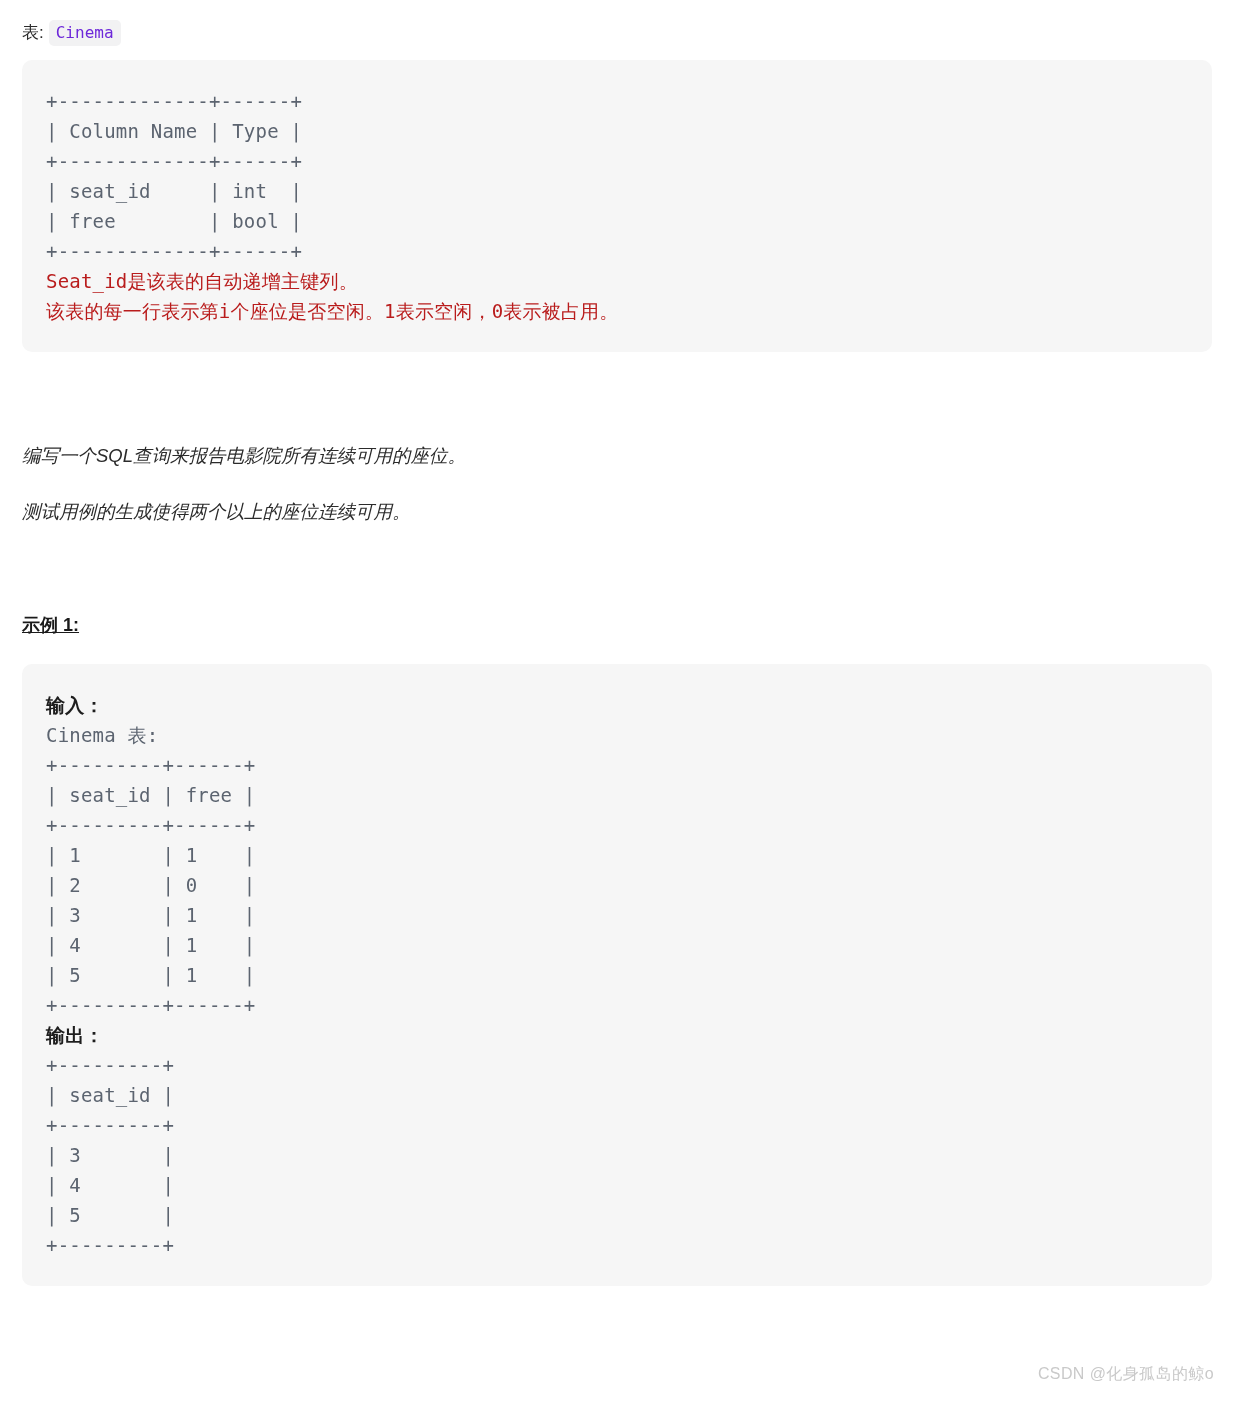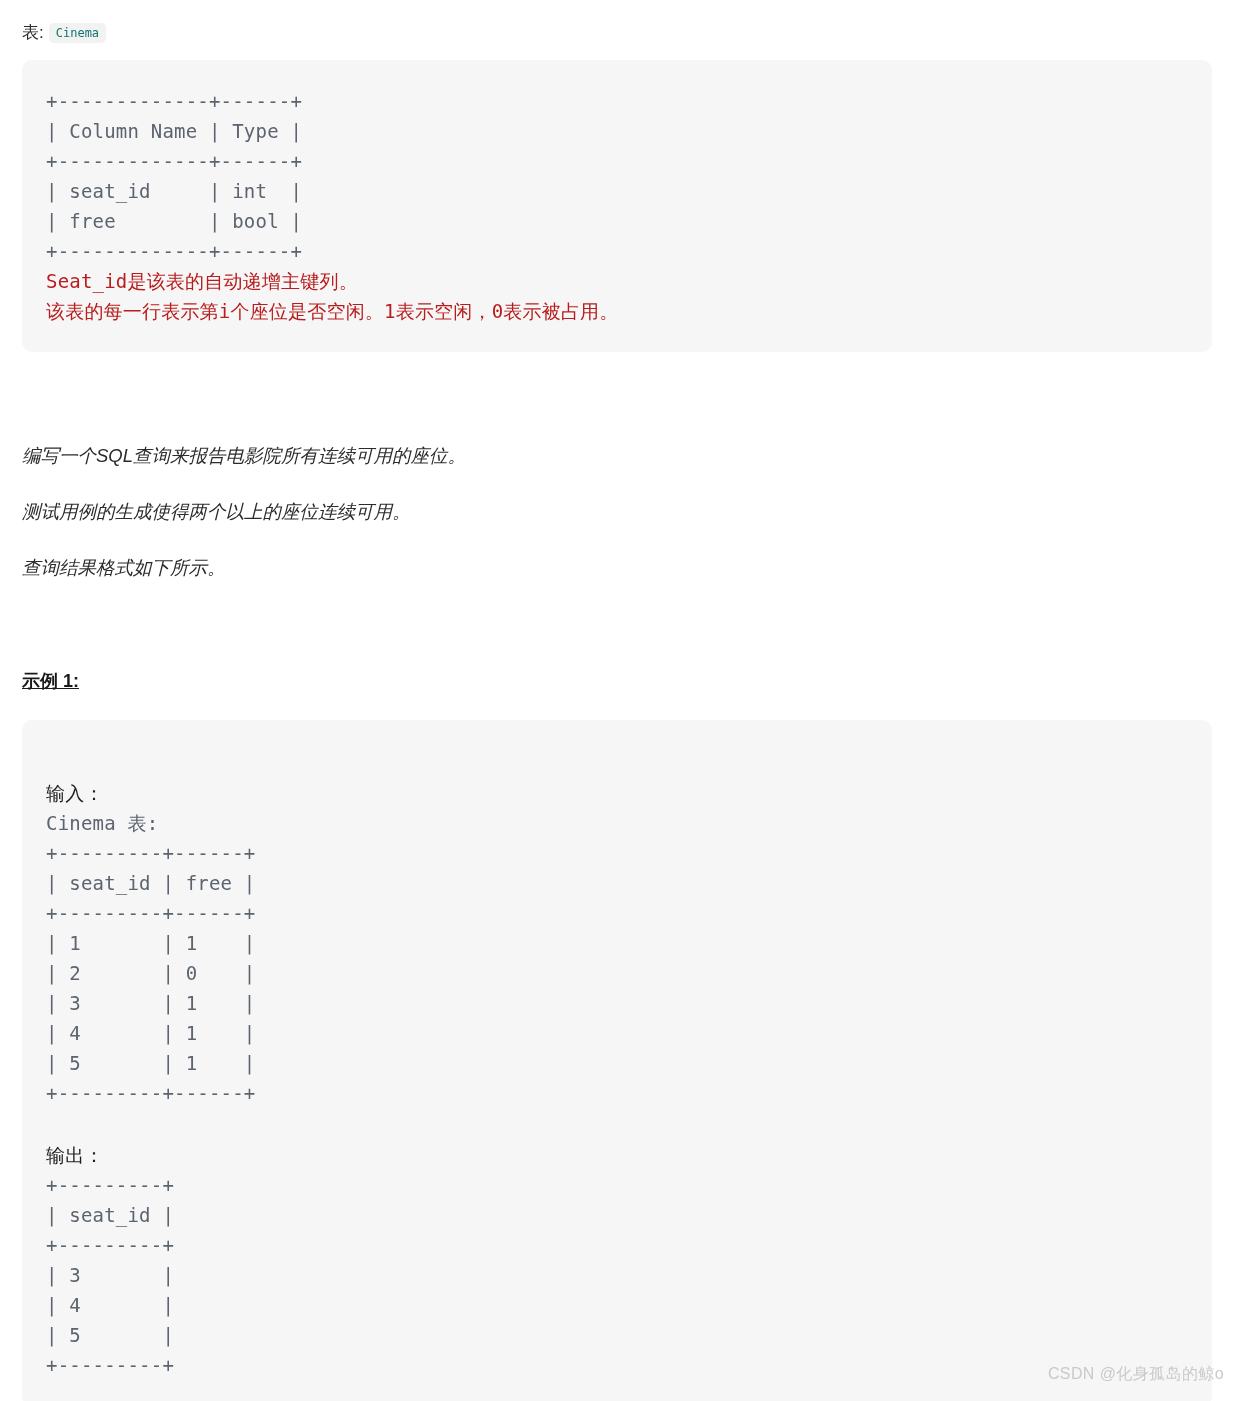--- a/index.html
+++ b/index.html
@@ -30,25 +30,25 @@
     color: #2b2b2b;
     margin: 0 0 12px 0;
     display: flex;
     align-items: center;
     gap: 2px;
   }
   .table-caption .cap-text { letter-spacing: 0; }
 
   .inline-code {
     font-family: "DejaVu Sans Mono", "Liberation Mono", monospace;
-    font-size: 12px;
+    font-size: 16px;
     background: #f2f2f3;
     border-radius: 5px;
     padding: 3px 7px 3px 7px;
-    color: #0f766e;
+    color: #6d28d9;
     line-height: 1.2;
     display: inline-block;
     margin: 0 3px;
   }
 
   
   .codeblock {
     background: #f6f6f6;
     border-radius: 10px;
     padding: 26px 26px 26px 24px;
@@ -64,25 +64,24 @@
     white-space: pre;
     letter-spacing: 0.2px;
   }
   .codeblock pre.zh {
     color: #b91c1c;
   }
   .codeblock .lbl {
     font-family: "DejaVu Sans Mono", "Liberation Mono", monospace;
     font-size: 19px;
     line-height: 30px;
-    font-weight: normal;
+    font-weight: bold;
     color: #1e1e1e;
     display: block;
     letter-spacing: 0.2px;
-    margin-top: 32px;
   }
 
   .spacer-1 { height: 86px; }
   .spacer-2 { height: 58px; }
 
   
   .para {
     font-size: 18.5px;
     line-height: 28px;
     color: #2b2b2b;
@@ -97,21 +96,21 @@
     font-weight: bold;
     color: #1a1a1a;
     margin: 0 0 26px 0;
     line-height: 26px;
     text-decoration: underline;
   }
 
   
   .watermark {
     position: absolute;
-    right: 10px;
+    right: 20px;
     bottom: 16px;
     font-size: 16px;
     color: #c9c9c9;
     font-family: "Liberation Sans", "DejaVu Sans", sans-serif;
     white-space: nowrap;
     letter-spacing: 0.4px;
   }
 </style>
 </head>
 <body>
@@ -134,21 +133,20 @@
 该表的每一行表示第i个座位是否空闲。1表示空闲，0表示被占用。</pre>
   </div>
 
   <div class="spacer-1"></div>
 
   <p class="para">编写一个SQL查询来报告电影院所有连续可用的座位。</p>
 
 
   <p class="para">测试用例的生成使得两个以上的座位连续可用。</p>
 
-  <p class="para">查询结果格式如下所示。</p>
 
   <div class="spacer-2"></div>
 
   <div class="example-head">示例 1:</div>
 
   <div class="codeblock">
     <span class="lbl">输入：</span>
     <pre>Cinema 表:</pre>
     <pre>+---------+------+
 | seat_id | free |

